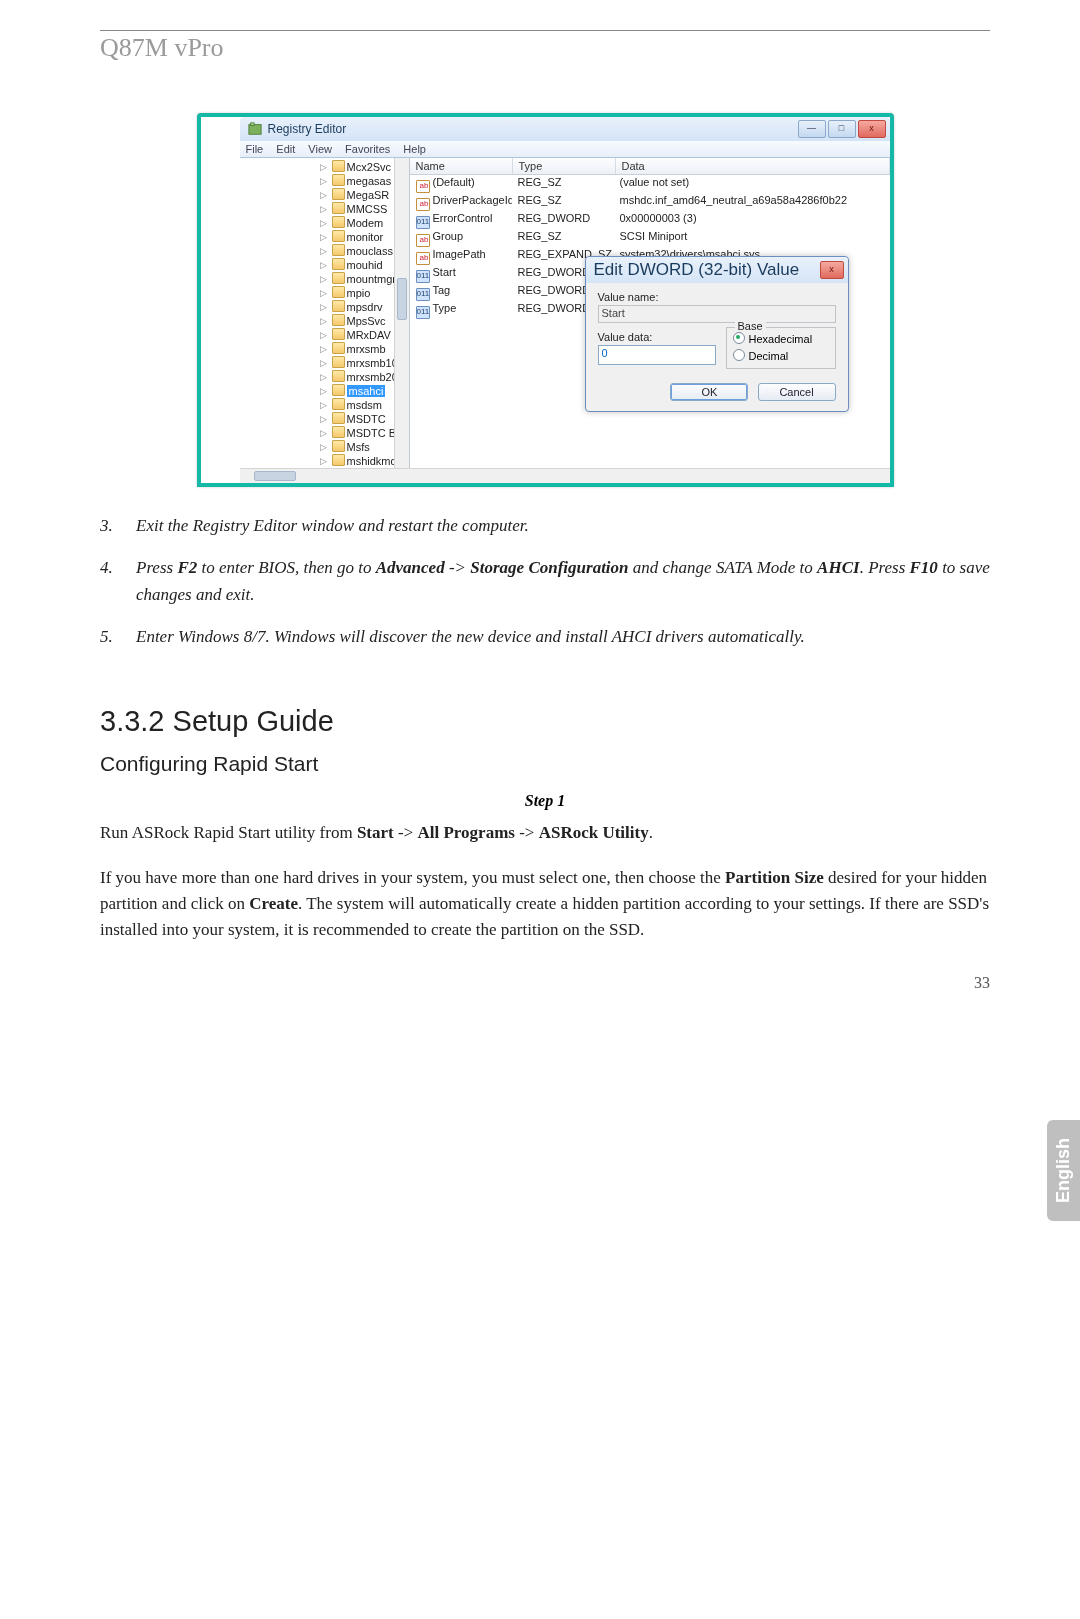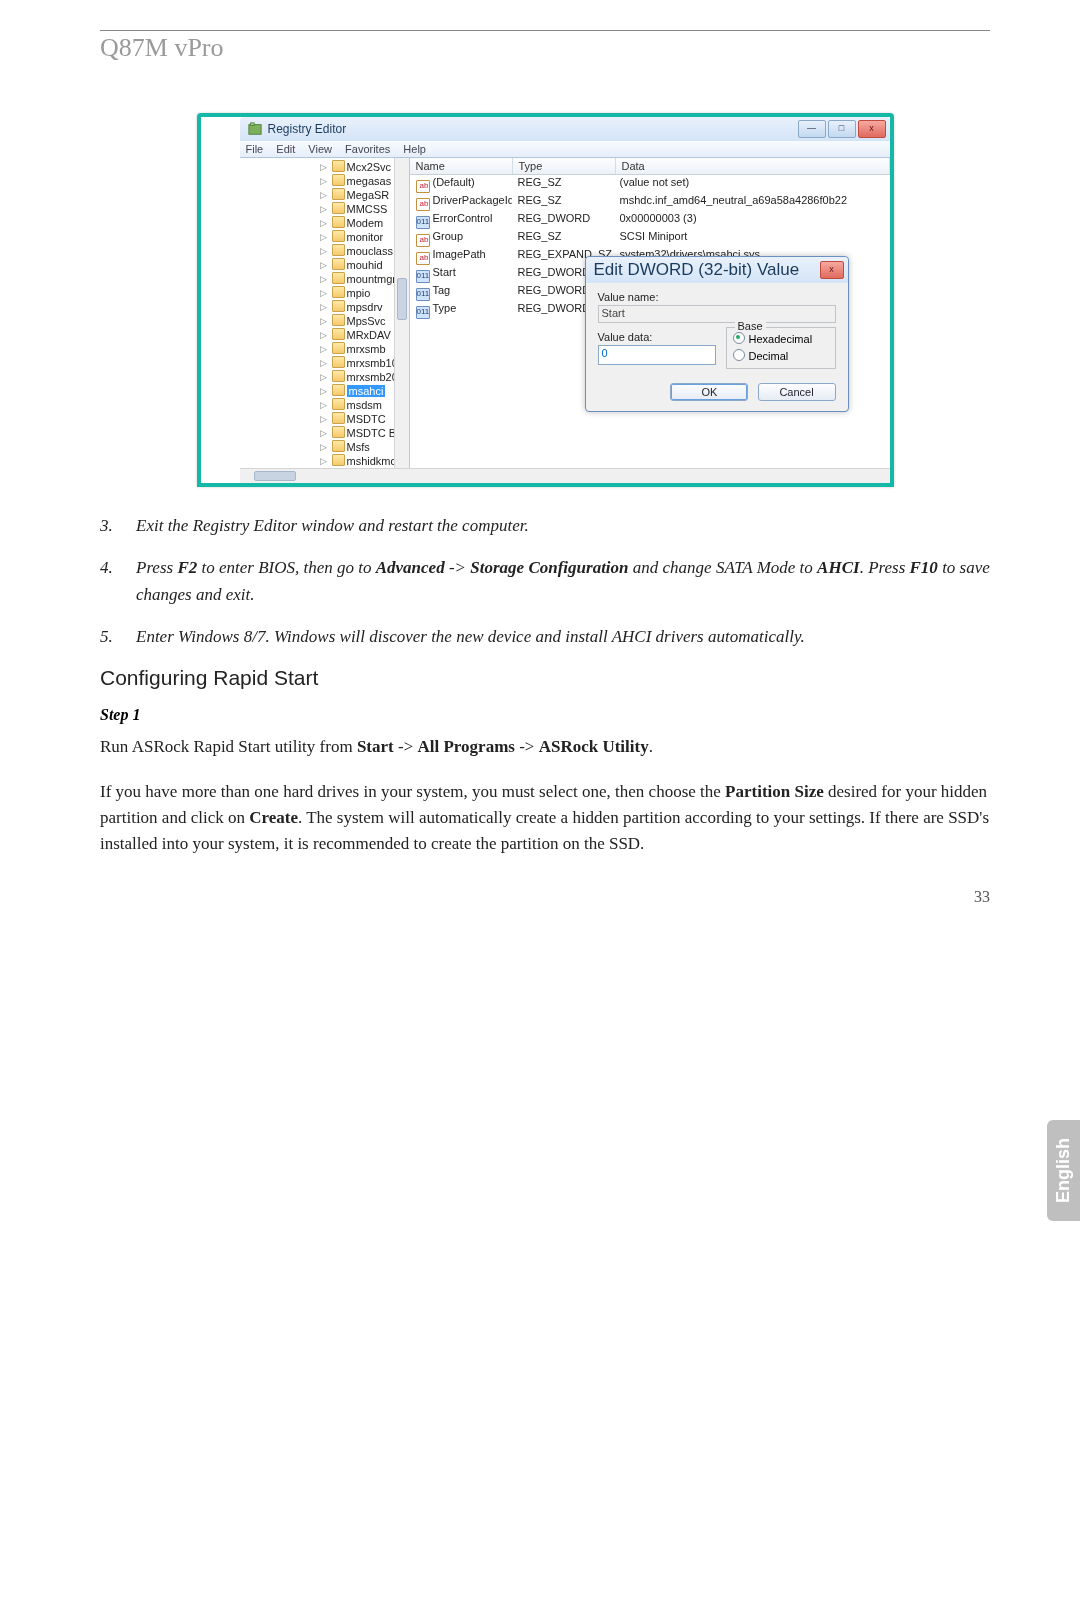--- a/index.html
+++ b/index.html
@@ -316,20 +316,21 @@
     font-weight: normal;
     color: #222;
     margin: 8px 0 16px 0;
   }
   .steplabel {
     font-family: Georgia, serif;
     font-style: italic;
     font-weight: bold;
     font-size: 16px;
     margin: 12px 0 10px 0;
+    text-align: center;
   }
   p.body {
     font-size: 17px;
     line-height: 1.55;
     margin: 0 0 18px 0;
     color: #222;
   }
 
   .lang-tab {
     position: fixed;
@@ -493,20 +494,21 @@
   </div>
 
   <ol class="steps">
     <li>Exit the Registry Editor window and restart the computer.</li>
     <li>
       <span>Press </span><b>F2</b><span> to enter BIOS, then go to </span><b>Advanced</b><span> -&gt; </span><b>Storage Configuration</b><span> and change SATA Mode to </span><b>AHCI</b><span>. Press </span><b>F10</b><span> to save changes and exit.</span>
     </li>
     <li>Enter Windows 8/7. Windows will discover the new device and install AHCI drivers automatically.</li>
   </ol>
 
+  <h2 class="section">3.3.2  Setup Guide</h2>
   <h3 class="subhead">Configuring Rapid Start</h3>
 
   <div class="steplabel">Step 1</div>
   <p class="body">
     <span>Run ASRock Rapid Start utility from </span><b>Start</b><span> -&gt; </span><b>All Programs</b><span> -&gt; </span><b>ASRock Utility</b><span>.</span>
   </p>
 
   <p class="body">
     <span>If you have more than one hard drives in your system, you must select one, then choose the </span><b>Partition Size</b><span> desired for your hidden partition and click on </span><b>Create</b><span>. The system will automatically create a hidden partition according to your settings. If there are SSD's installed into your system, it is recommended to create the partition on the SSD.</span>
   </p>

